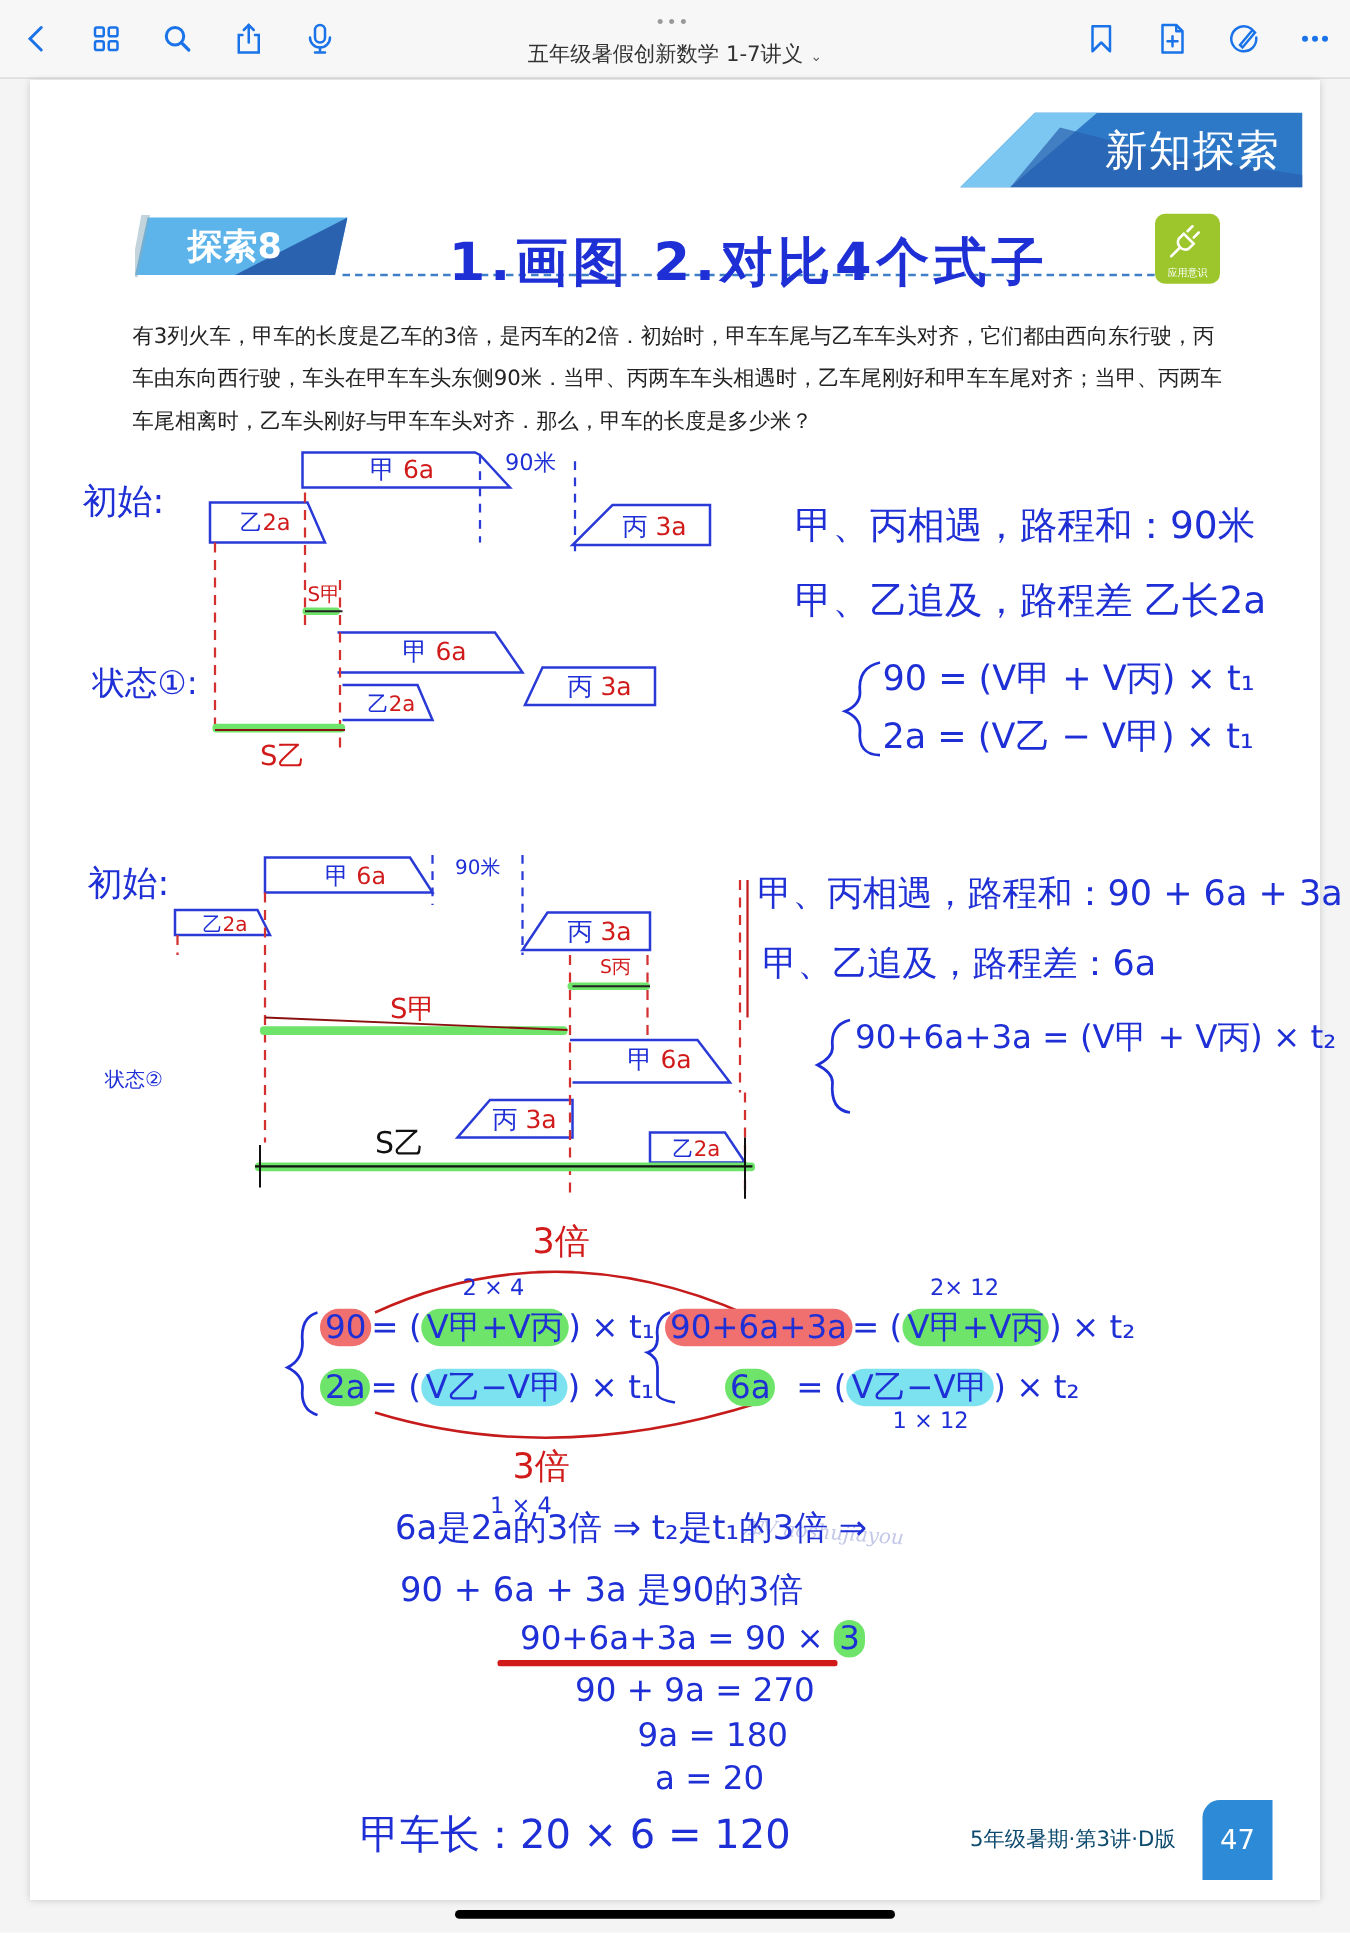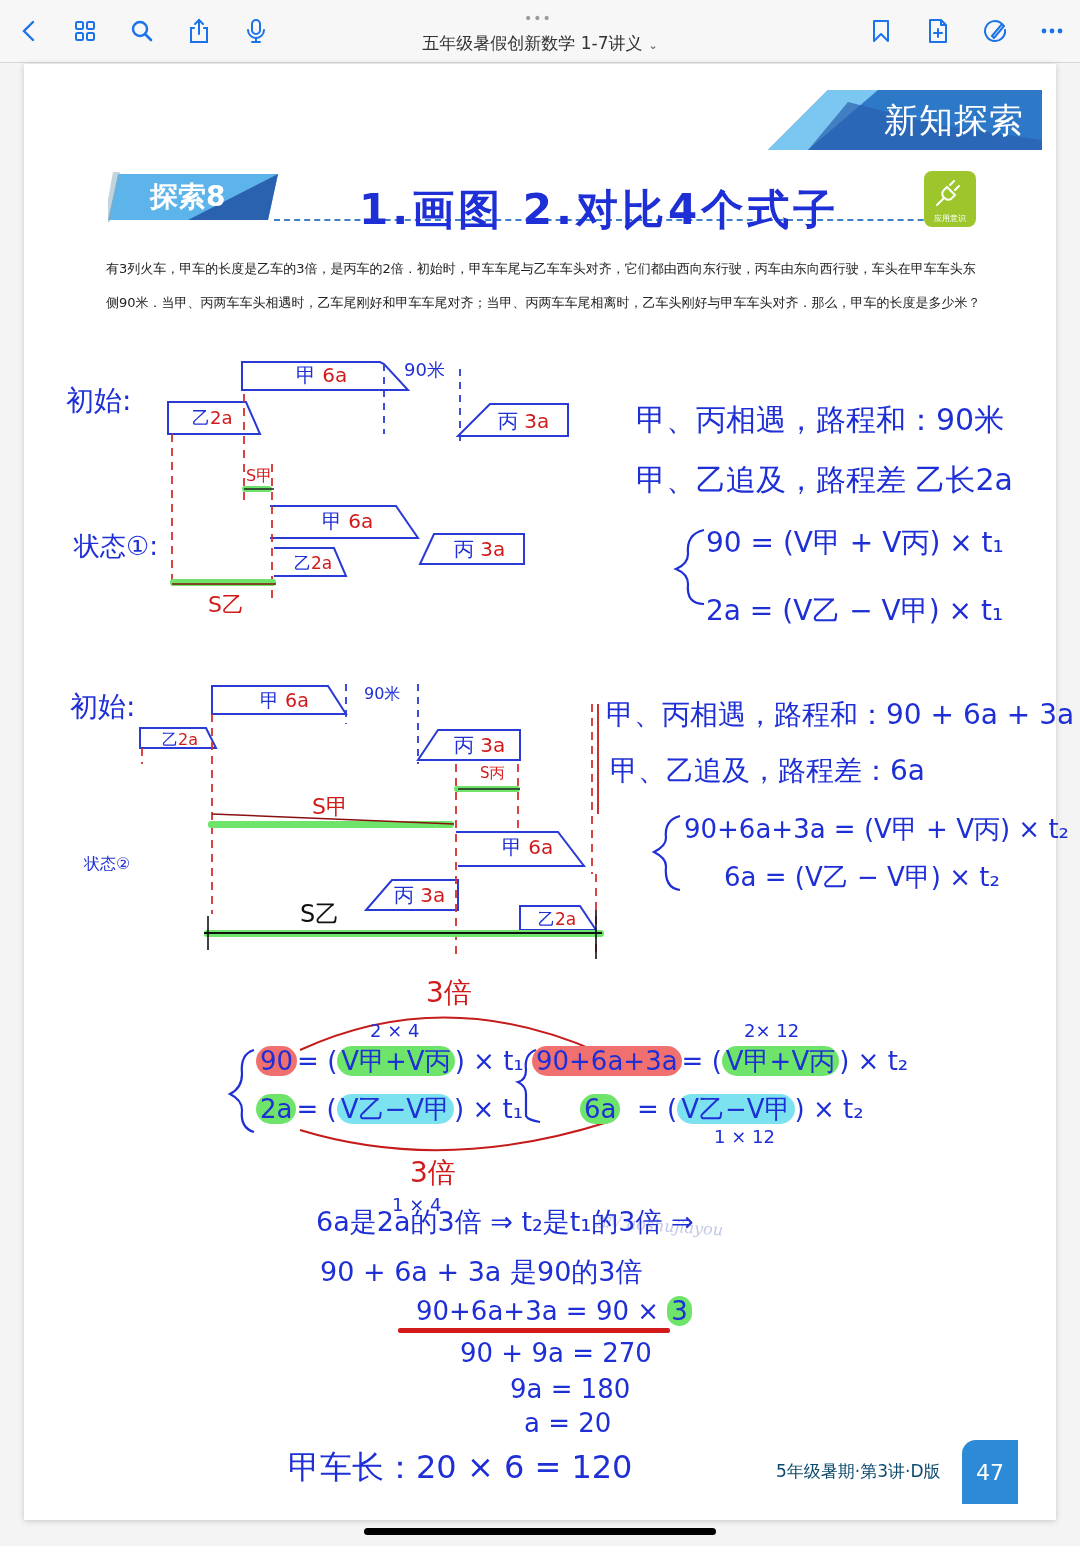--- a/index.html
+++ b/index.html
@@ -13,21 +13,21 @@
 
   .page { position:absolute; left:24px; top:64px; width:1032px; height:1456px; background:#fff; box-shadow:0 1px 6px rgba(0,0,0,0.18); }
   .banner { position:absolute; right:14px; top:26px; width:274px; height:60px; }
   .banner-text { position:absolute; right:18px; top:8px; color:#fff; font-weight:normal; font-size:34px; font-family:"DejaVu Sans", sans-serif; letter-spacing:1px; }
   .section-tag { position:absolute; left:84px; top:108px; width:170px; height:50px; }
   .section-tag-text { position:absolute; left:42px; top:6px; color:#fff; font-weight:bold; font-size:28px; }
   .dash-line { position:absolute; left:250px; top:155px; width:700px; border-top:2px dashed #3f7fc7; }
   .app-badge { position:absolute; left:900px; top:107px; width:52px; height:56px; background:#9cc62b; border-radius:8px; color:#fff; text-align:center; }
   .app-badge .lbl { position:absolute; bottom:3px; width:100%; font-size:8px; }
 
-  .problem { position:absolute; left:82px; top:188px; width:880px; font-size:13px; line-height:34px; color:#222; }
+  .problem { position:absolute; left:82px; top:188px; width:880px; font-size:17px; line-height:34px; color:#222; }
 
   .hw { position:absolute; font-family:"DejaVu Sans", sans-serif; white-space:nowrap; }
   .blue { color:#1f2fd6; }
   .red { color:#d11b1b; }
   .title-hw { position:absolute; left:335px; top:118px; font-size:42px; color:#1f2fd6; letter-spacing:4px;font-weight:bold; }
 
   .hl-red { background:#f07070; border-radius:16px; padding:0 4px; }
   .hl-green { background:#6ee56a; border-radius:16px; padding:0 4px; }
   .hl-cyan { background:#7de2f0; border-radius:16px; padding:0 4px; }
 
@@ -241,39 +241,38 @@
   <div class="hw" style="left:474px;top:344px;font-size:20px;"><span class="blue">丙</span> <span class="red">3a</span></div>
   <div class="hw red" style="left:222px;top:402px;font-size:16px;">S甲</div>
   <div class="hw" style="left:298px;top:444px;font-size:20px;"><span class="blue">甲</span> <span class="red">6a</span></div>
   <div class="hw" style="left:270px;top:488px;font-size:17px;"><span class="blue">乙</span><span class="red">2a</span></div>
   <div class="hw" style="left:430px;top:472px;font-size:20px;"><span class="blue">丙</span> <span class="red">3a</span></div>
   <div class="hw red" style="left:184px;top:526px;font-size:22px;">S乙</div>
 
   <div class="hw blue" style="left:612px;top:336px;font-size:30px;">甲、丙相遇，路程和：90米</div>
   <div class="hw blue" style="left:612px;top:396px;font-size:30px;">甲、乙追及，路程差 乙长2a</div>
   <div class="hw blue" style="left:682px;top:460px;font-size:28px;">90 = (V甲 + V丙) × t₁</div>
-  <div class="hw blue" style="left:682px;top:528px;font-size:28px;">2a = (V乙 − V甲) × t₁</div>
+  <div class="hw blue" style="left:682px;top:506px;font-size:28px;">2a = (V乙 − V甲) × t₁</div>
 
   <div class="hw blue" style="left:46px;top:624px;font-size:28px;">初始:</div>
   <div class="hw blue" style="left:60px;top:790px;font-size:16px;">状态②</div>
   <div class="hw" style="left:236px;top:624px;font-size:19px;"><span class="blue">甲</span> <span class="red">6a</span></div>
   <div class="hw blue" style="left:340px;top:620px;font-size:16px;">90米</div>
   <div class="hw" style="left:138px;top:666px;font-size:16px;"><span class="blue">乙</span><span class="red">2a</span></div>
   <div class="hw" style="left:430px;top:668px;font-size:20px;"><span class="blue">丙</span> <span class="red">3a</span></div>
   <div class="hw red" style="left:456px;top:700px;font-size:15px;">S丙</div>
   <div class="hw red" style="left:288px;top:728px;font-size:22px;">S甲</div>
   <div class="hw" style="left:478px;top:770px;font-size:20px;"><span class="blue">甲</span> <span class="red">6a</span></div>
   <div class="hw" style="left:370px;top:818px;font-size:20px;"><span class="blue">丙</span> <span class="red">3a</span></div>
   <div class="hw" style="left:514px;top:844px;font-size:17px;"><span class="blue">乙</span><span class="red">2a</span></div>
   <div class="hw" style="left:276px;top:834px;font-size:24px;color:#111;">S乙</div>
 
   <div class="hw blue" style="left:582px;top:632px;font-size:28px;">甲、丙相遇，路程和：90 + 6a + 3a</div>
   <div class="hw blue" style="left:586px;top:688px;font-size:28px;">甲、乙追及，路程差：6a</div>
   <div class="hw blue" style="left:660px;top:748px;font-size:26px;">90+6a+3a = (V甲 + V丙) × t₂</div>
-  <div class="hw blue" style="left:700px;top:796px;font-size:26px;">6a = (V乙 − V甲) × t₂</div>
 
   <div class="hw red" style="left:402px;top:910px;font-size:28px;">3倍</div>
   <div class="hw red" style="left:386px;top:1090px;font-size:28px;">3倍</div>
 
   <div class="hw blue" style="left:346px;top:956px;font-size:18px;">2  ×    4</div>
   <div class="hw blue" style="left:232px;top:980px;font-size:26px;">
     <span class="hl-red">90</span>= (<span class="hl-green">V甲+V丙</span>) × <span>t₁</span>
   </div>
   <div class="hw blue" style="left:232px;top:1028px;font-size:26px;">
     <span class="hl-green">2a</span>= (<span class="hl-cyan">V乙−V甲</span>) × <span>t₁</span>

